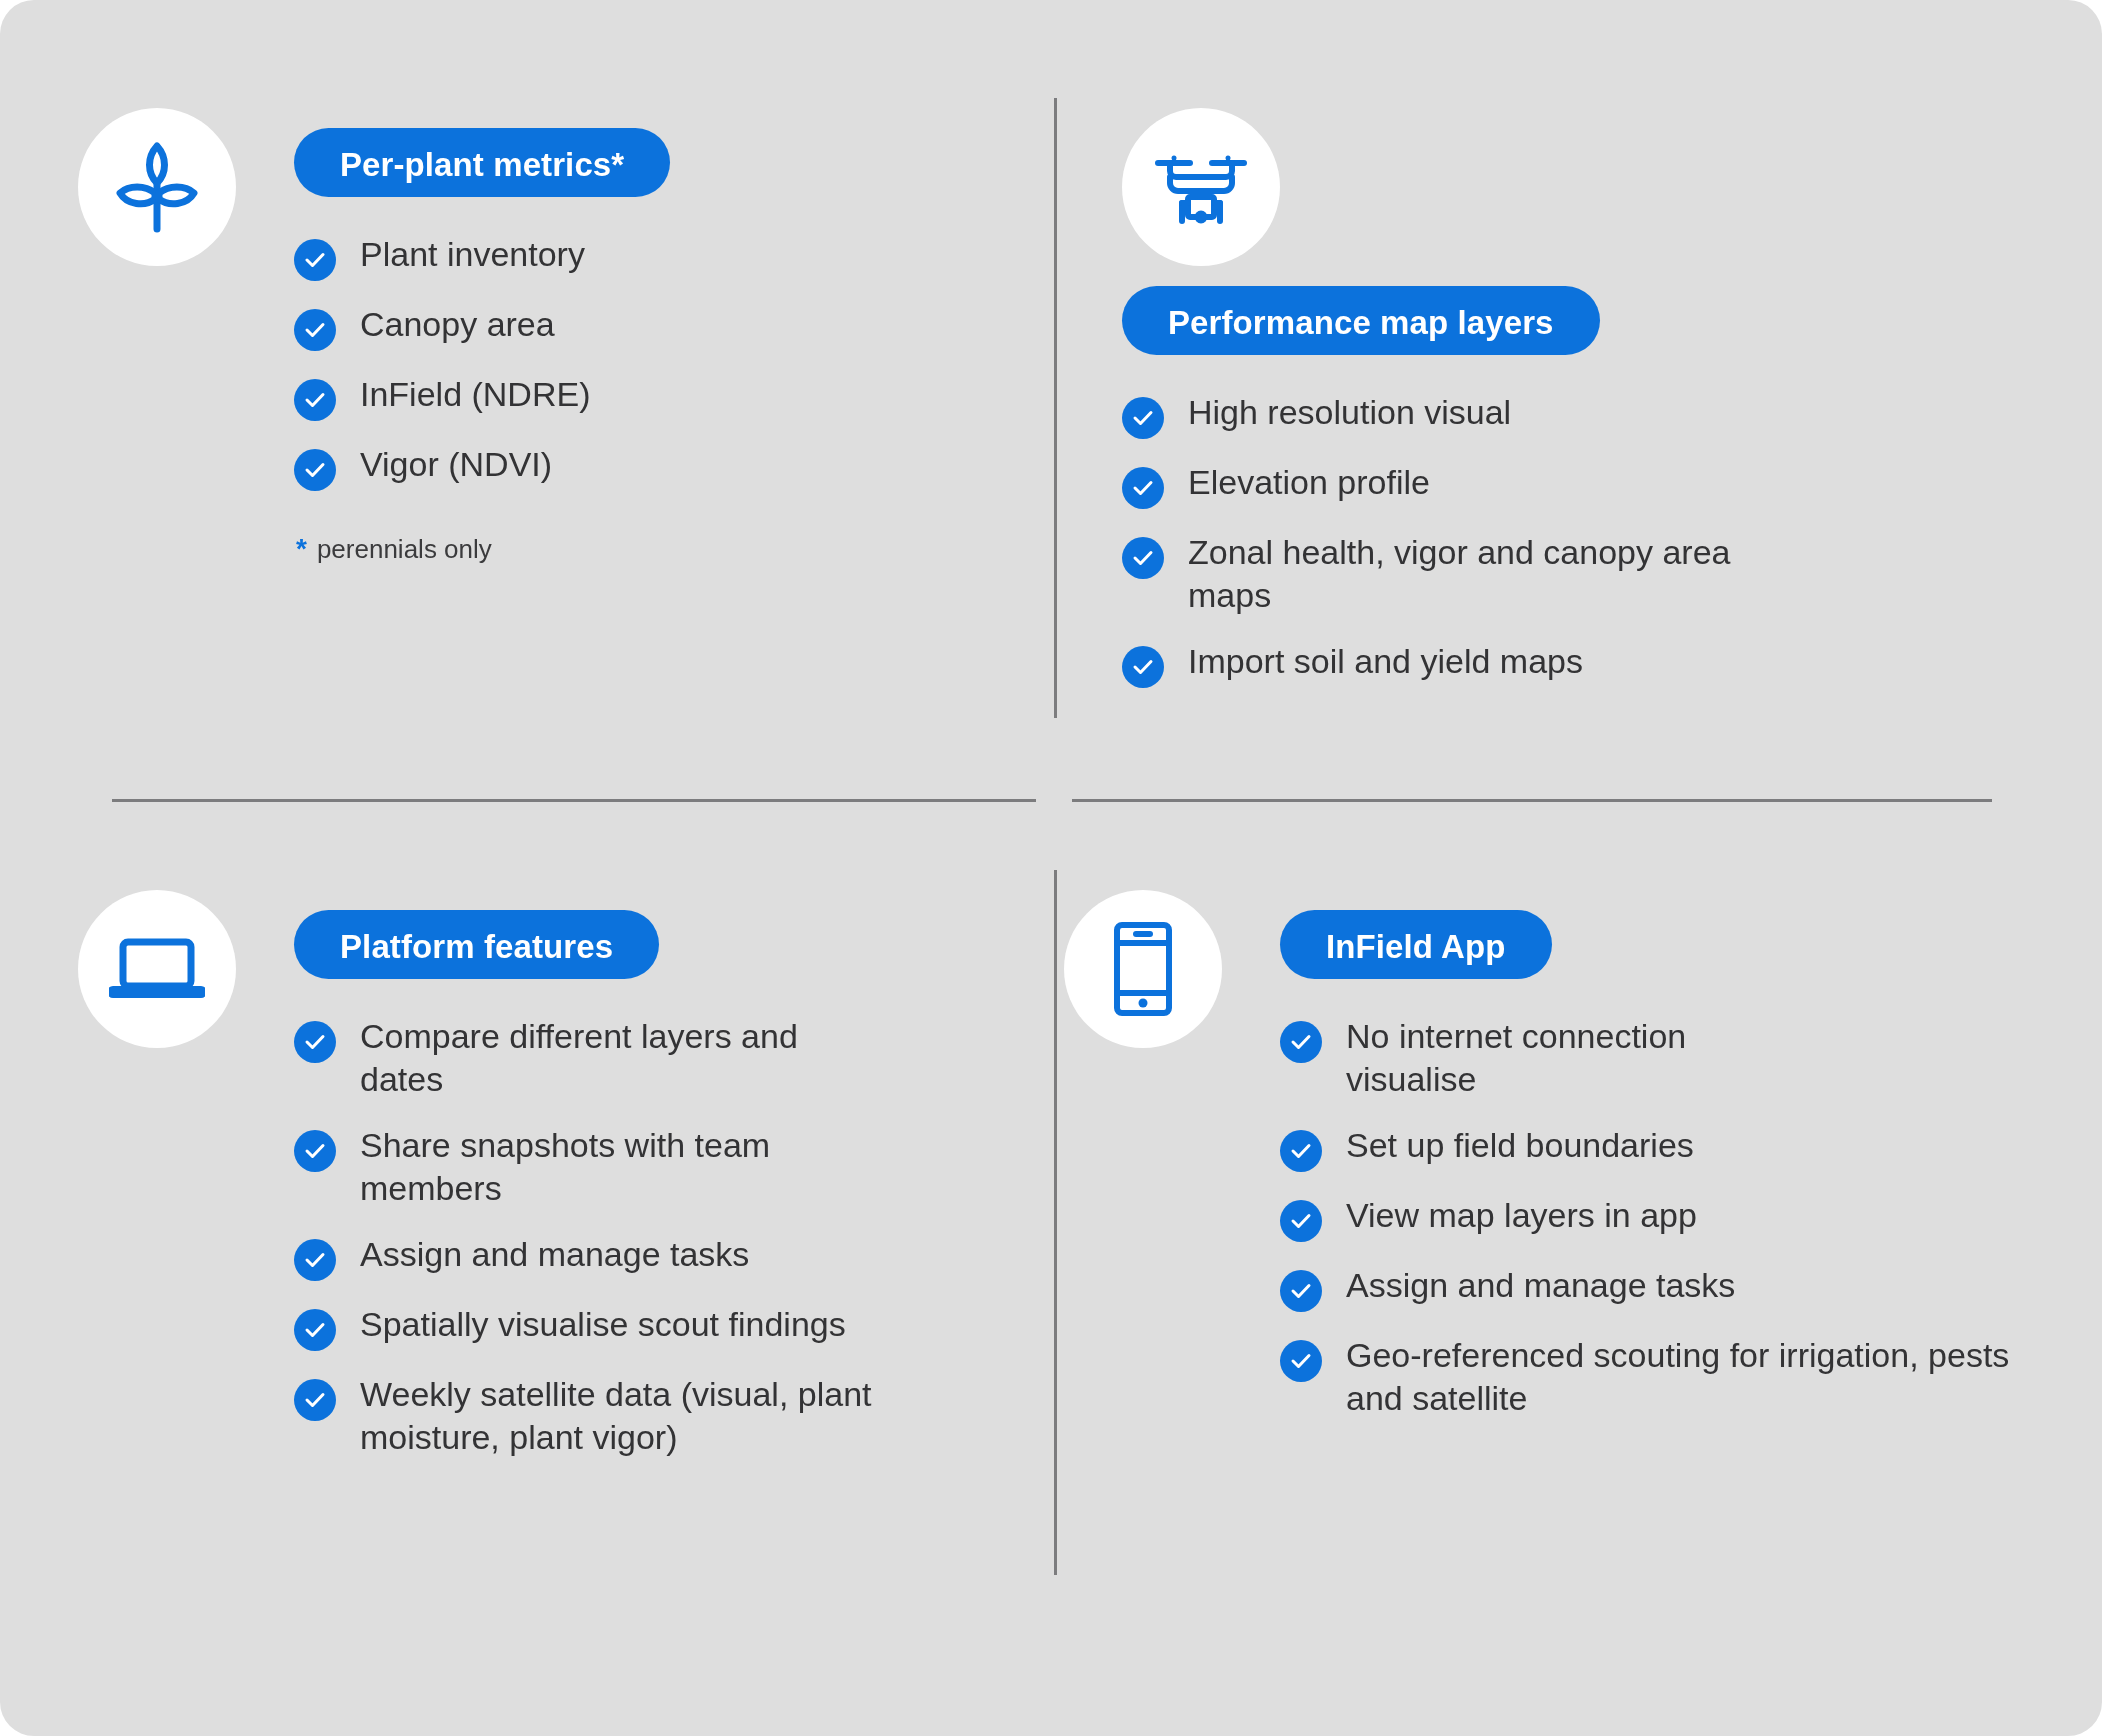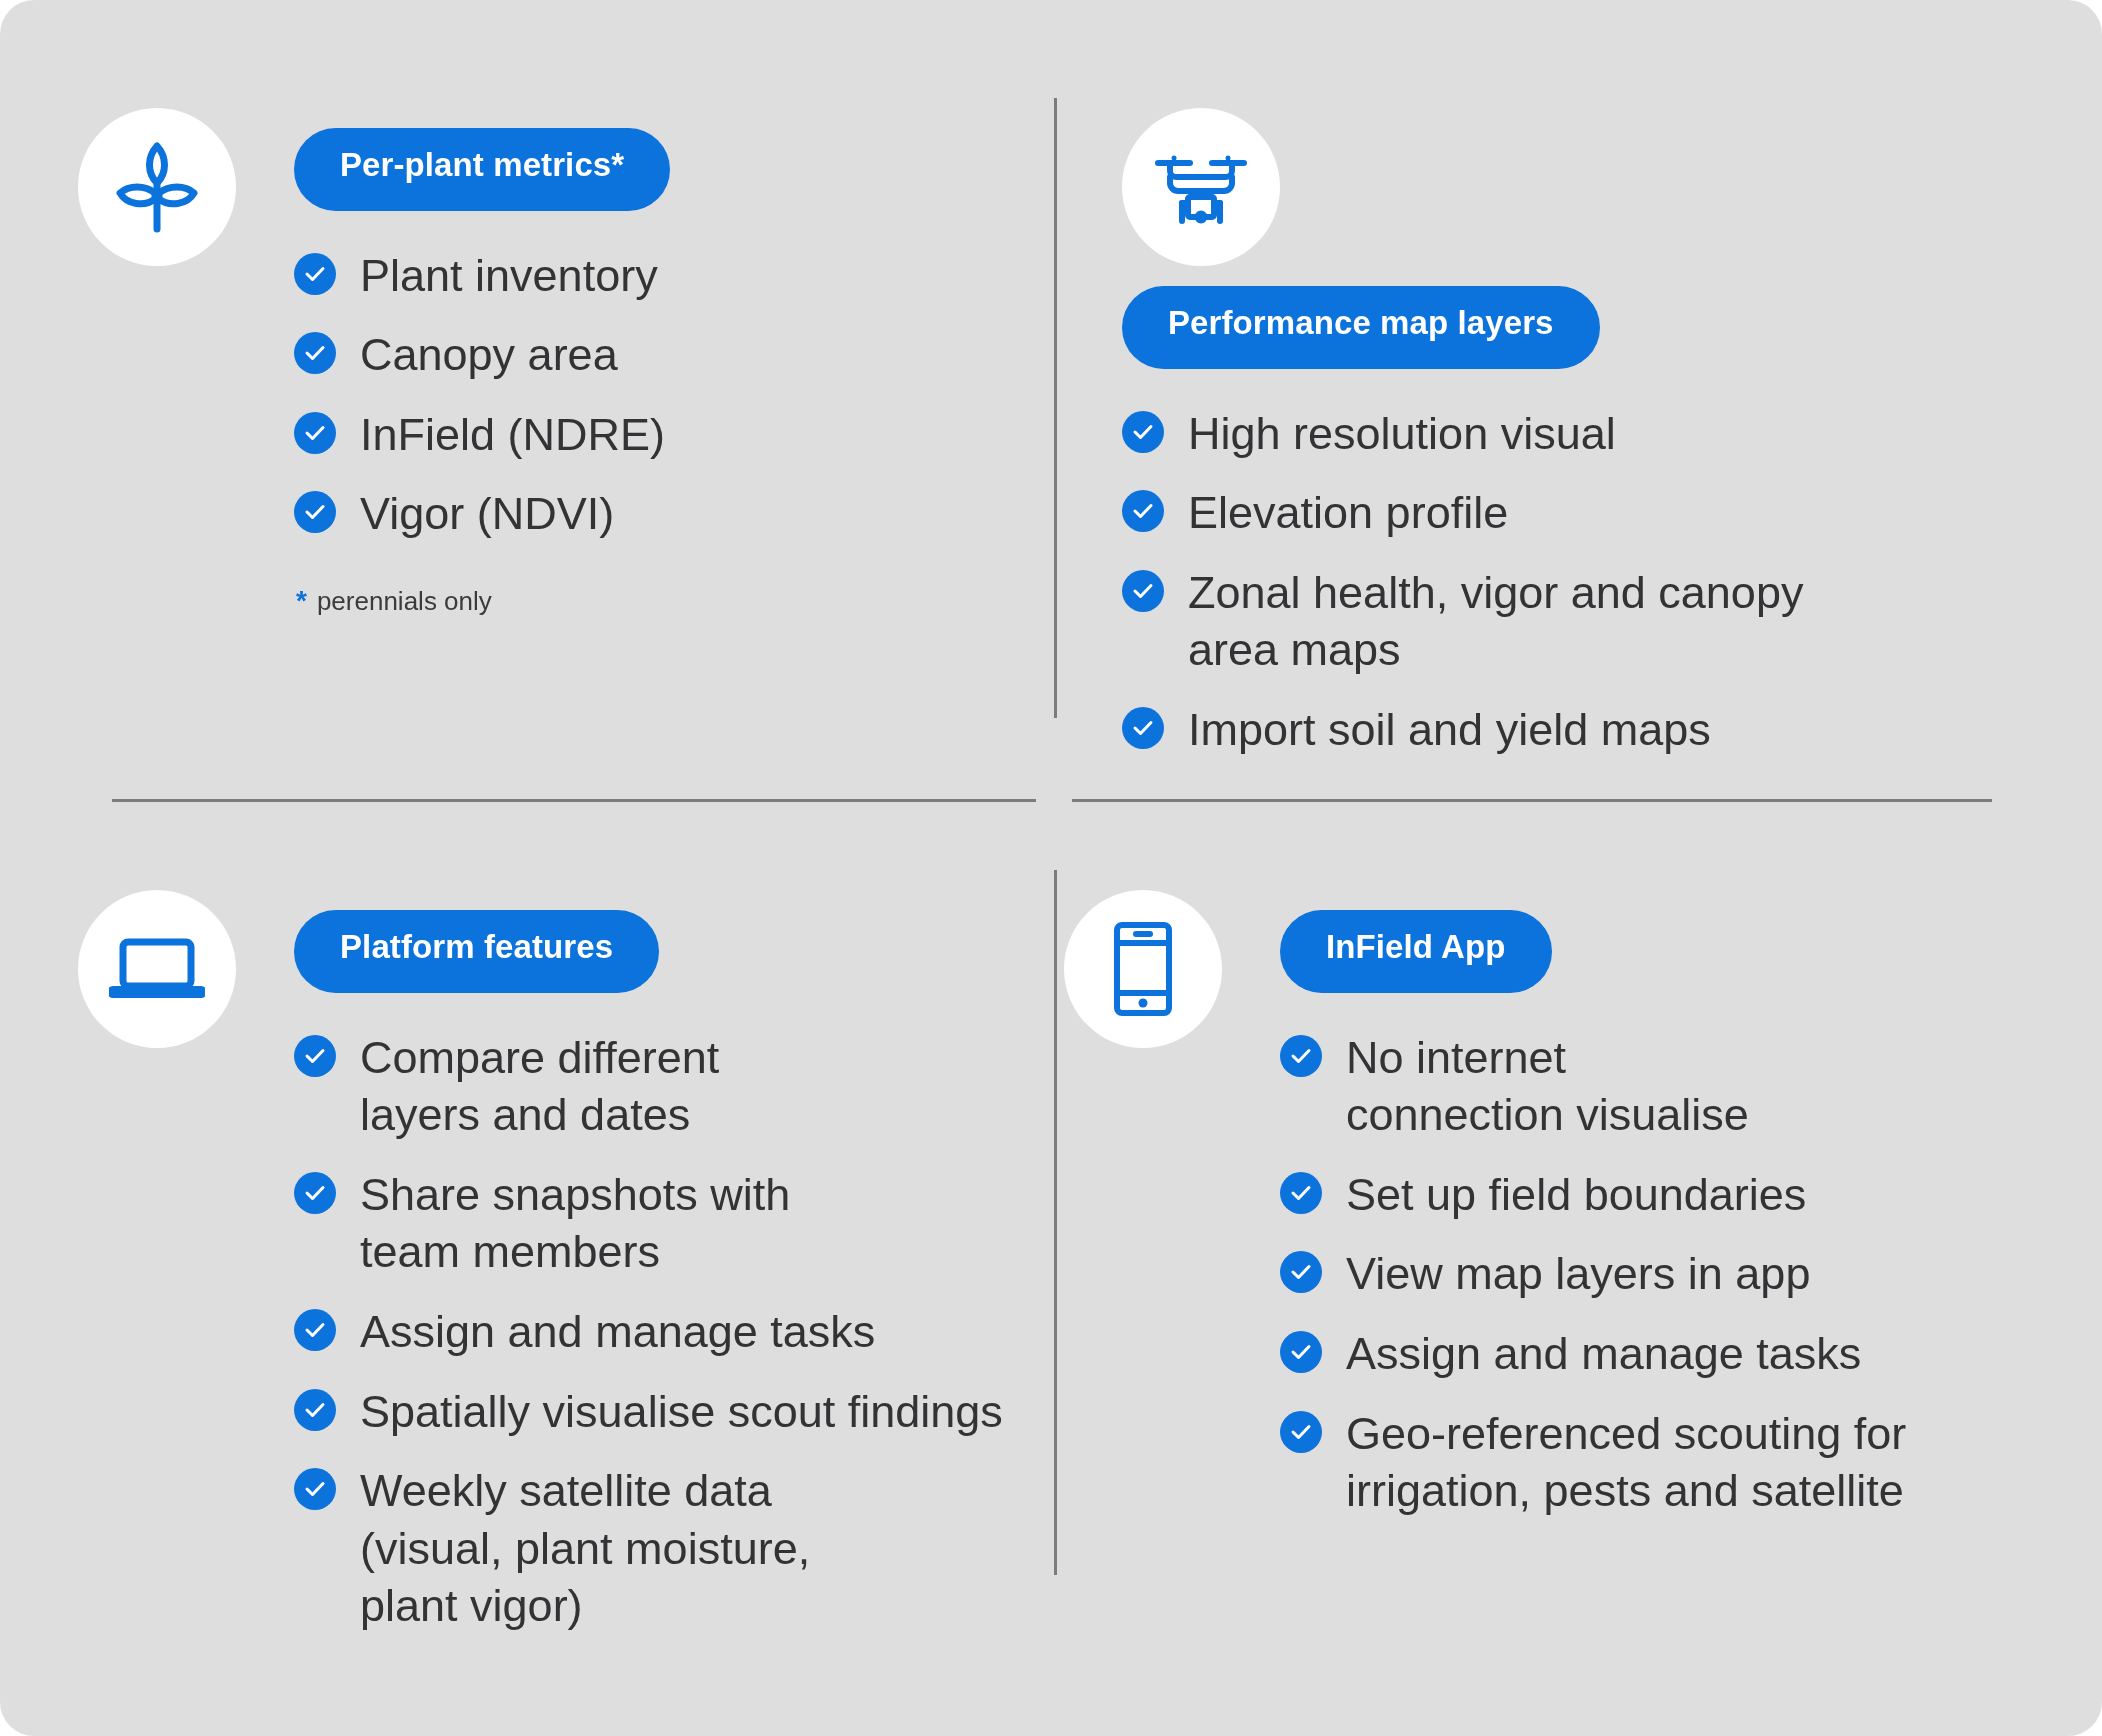--- a/index.html
+++ b/index.html
@@ -72,21 +72,21 @@
   .pill {
     display: inline-flex;
     align-items: center;
     justify-content: center;
     background: #0c72dc;
     color: #ffffff;
     border-radius: 999px;
     font-size: 33px;
     font-weight: 700;
     letter-spacing: 0.1px;
-    padding: 20px 46px 28px 46px;
+    padding: 20px 46px 14px 46px;
     min-height: 66px;
     line-height: 1.05;
     white-space: nowrap;
   }
 
   
   .feature-list {
     list-style: none;
     margin-top: 36px;
   }
@@ -102,21 +102,21 @@
     border-radius: 50%;
     background: #0c72dc;
     display: flex;
     align-items: center;
     justify-content: center;
     margin-right: 24px;
     margin-top: 6px;
   }
   .check svg { display: block; }
   .feature-text {
-    font-size: 45px;
+    font-size: 34px;
     line-height: 1.28;
     color: #333335;
     max-width: 790px;
   }
 
   
   .footnote {
     margin-top: 42px;
     margin-left: 2px;
     font-size: 26px;

